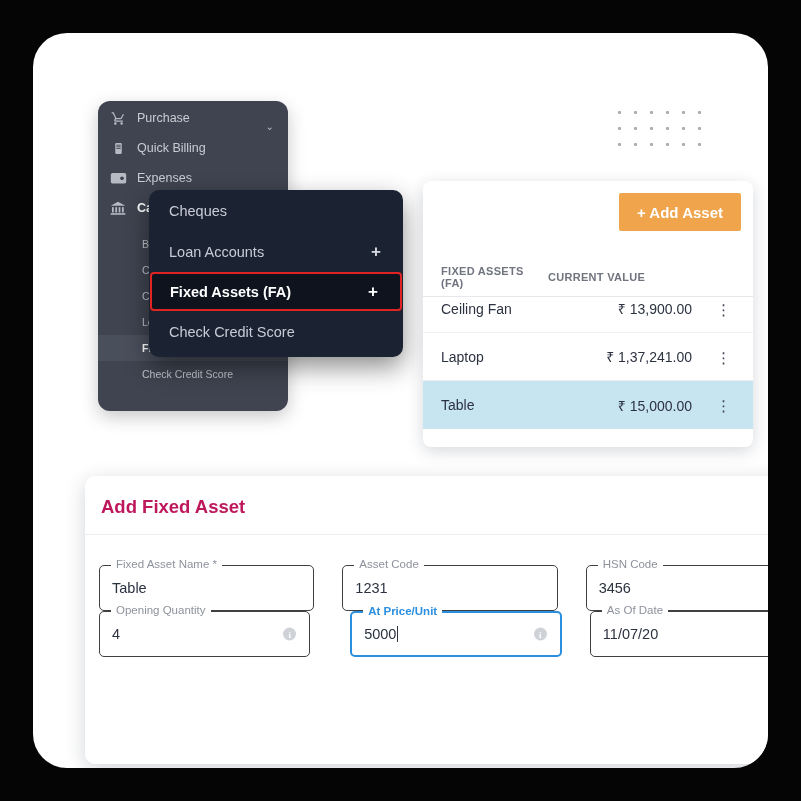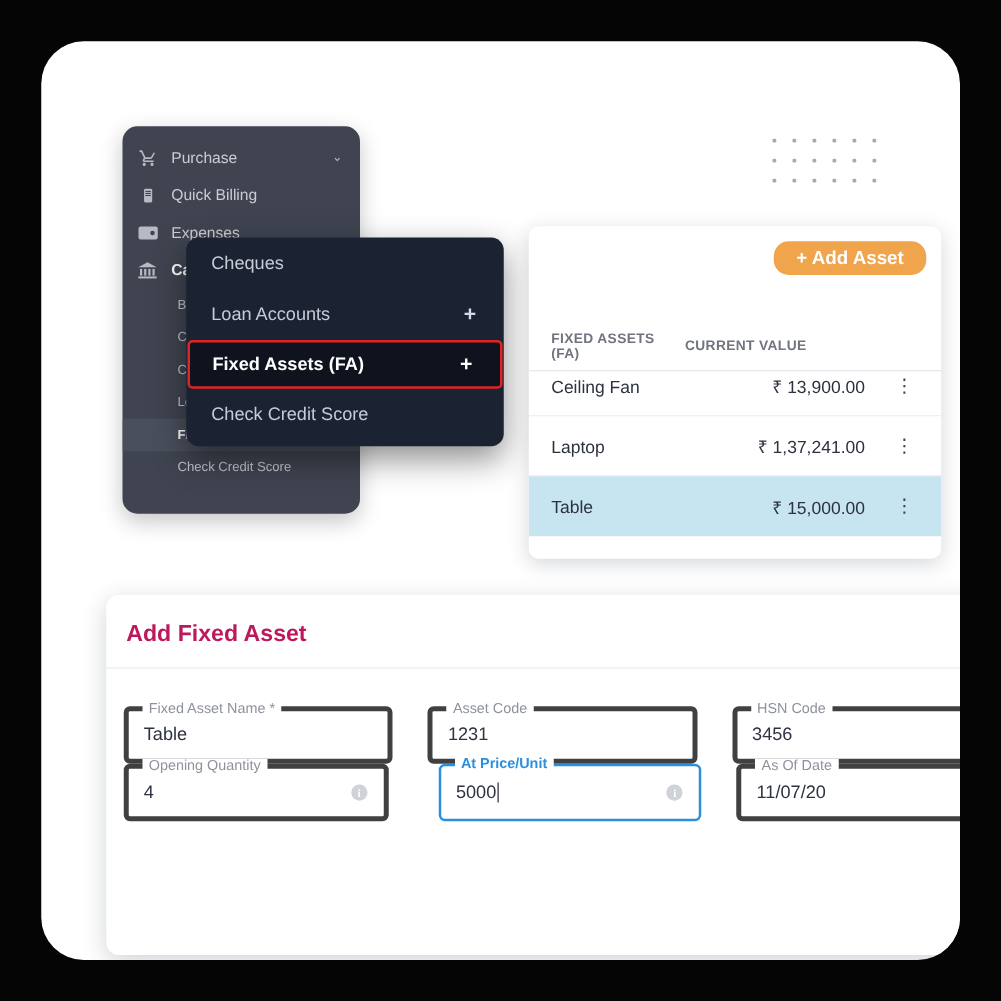--- a/index.html
+++ b/index.html
@@ -49,21 +49,21 @@
     position: absolute;
     left: 65px; top: 68px;
     width: 190px; height: 310px;
     background: #3f4450;
     border-radius: 12px;
     box-shadow: 0 6px 18px rgba(0,0,0,.22);
     overflow: hidden;
     padding-top: 10px;
   }
   .side-main {
-    display: flex; align-items: center;
+    display: flex; 
     height: 30px; padding: 0 12px 0 10px;
     color: #c9ccd3; font-size: 12.5px;
     position: relative;
   }
   .side-main .s-ico {
     width: 20px; display: flex; justify-content: center;
     margin-right: 9px; color: #b6bac3;
   }
   .side-main.active { color: #ffffff; font-weight: bold; }
   .side-main .chev {
@@ -129,22 +129,22 @@
     border-radius: 8px;
     box-shadow: 0 4px 16px rgba(30,40,60,.18);
     overflow: hidden;
   }
   #add-asset-btn {
     position: absolute;
     right: 12px; top: 12px;
     background: #f0a44c;
     color: #ffffff;
     border: none;
-    border-radius: 12px;
-    height: 27px;
+    border-radius: 2px;
+    height: 38px;
     padding: 0 18px;
     font-family: "Liberation Sans", sans-serif;
     font-size: 15px; font-weight: bold;
     cursor: pointer;
   }
   #table-head {
     position: absolute;
     left: 0; top: 76px;
     width: 100%; height: 40px;
     border-bottom: 1px solid #e6e8ec;
@@ -192,21 +192,21 @@
     border-top: 1px solid #ededf0;
   }
   .form-row {
     display: flex;
     padding-left: 14px;
     gap: 28px;
   }
   .field {
     position: relative;
     width: 283px; height: 46px;
-    border: 4px solid #404040;
+    border: 1px solid #404040;
     border-radius: 5px;
     display: flex; align-items: center;
     padding: 0 12px;
     background: #fff;
   }
   .field.focused {
     border: 2px solid #2b8fe0;
     margin-left: 12px;
   }
   .field .flab {

